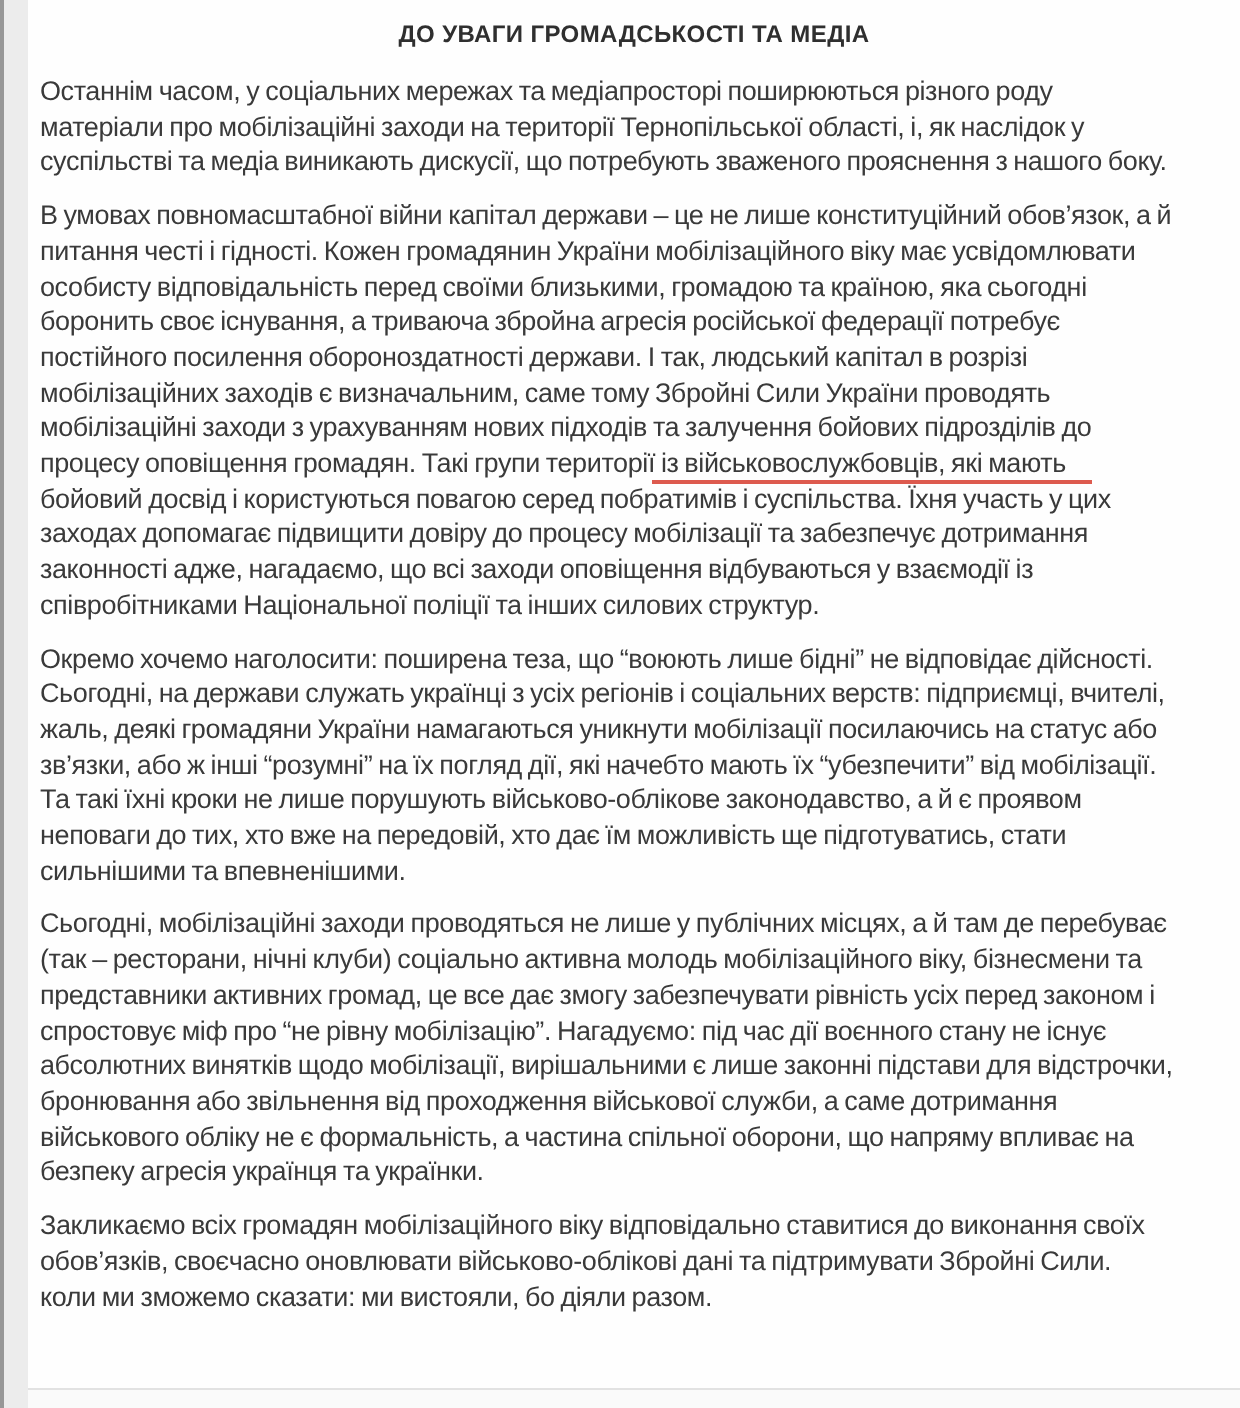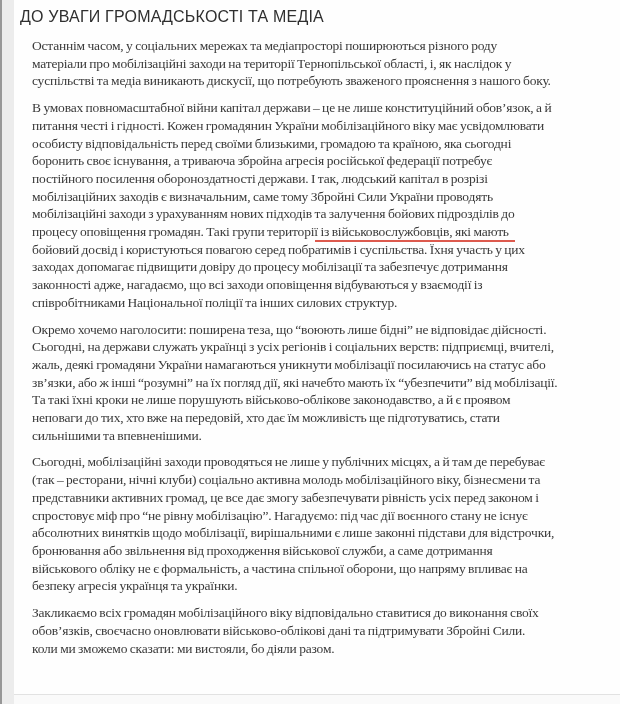--- a/index.html
+++ b/index.html
@@ -23,28 +23,29 @@
     background: #ececec;
   }
   .content {
     position: absolute; left: 14px; top: 0; right: 0; bottom: 0;
     background: #fefefe;
     padding: 6px 6px 0 6px;
     box-sizing: border-box;
   }
   .title {
     margin: 0 0 9px 0;
-    font-size: 16px;
-    font-weight: 400;
+    font-size: 12px;
+    font-weight: 700;
     letter-spacing: 0.2px;
     color: #2f2f2f;
     line-height: 22px;
     white-space: nowrap;
+    text-align: center;
   }
-  .para { margin: 0 0 9px 12px; font-family: Liberation Serif, serif; }
+  .para { margin: 0 0 9px 0; }
   .line {
     font-size: 13.5px;
     line-height: 17.7px;
     letter-spacing: -0.2px;
     word-spacing: -0.6px;
     color: #3a3a3a;
     white-space: nowrap;
   }
   .red-underline {
     border-bottom: 2px solid var(--annotation-color, #dd5a4e);

